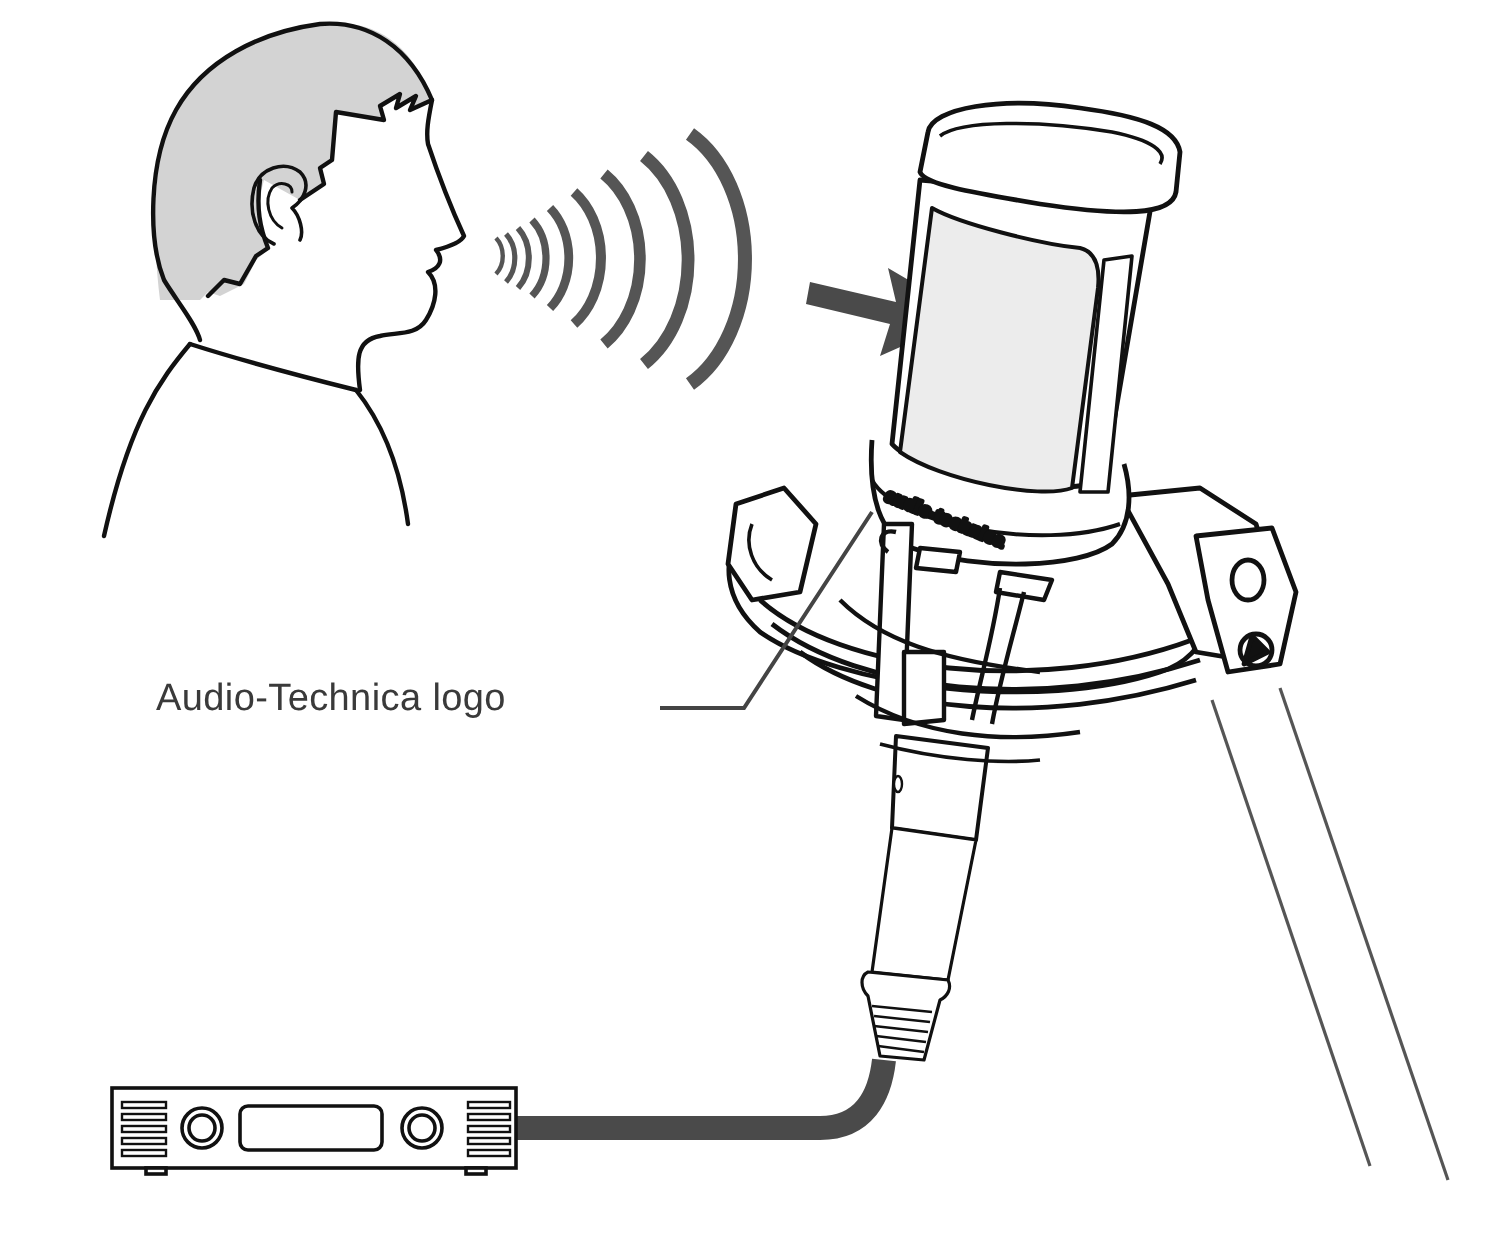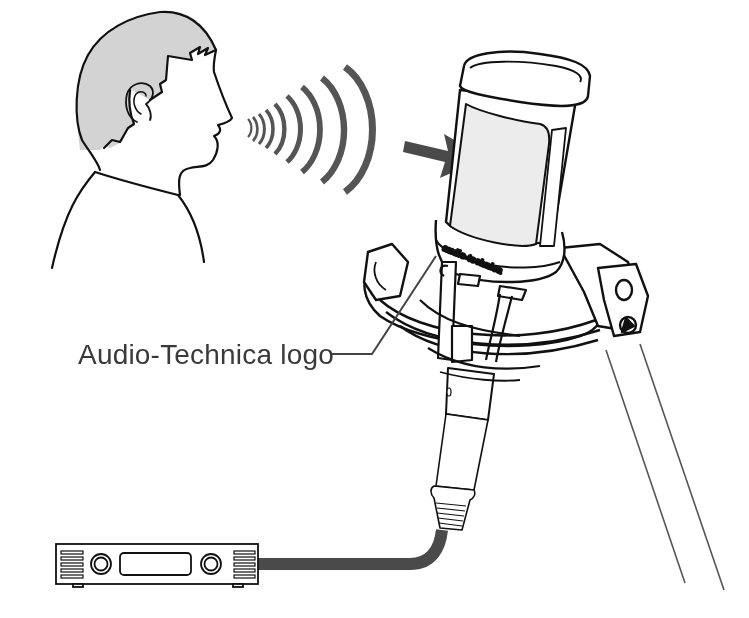--- a/index.html
+++ b/index.html
@@ -1,20 +1,20 @@
 <!DOCTYPE html>
 <html><head>
 <meta charset="utf-8">
 <style>
   html, body { margin:0; padding:0; background:#ffffff; }
   .canvas { position:relative; width:749px; height:618px; overflow:hidden; background:#ffffff; }
   svg { position:absolute; left:0; top:0; }
   .callout-label {
     position:absolute; left:78px; top:339px;
-    font-family:"Liberation Sans", sans-serif; font-size:28px; color:#3a3a3a;
+    font-family:"Liberation Sans", sans-serif; font-size:19px; color:#3a3a3a;
     letter-spacing:0.2px; white-space:nowrap;
   }
   .logo-text {
     font-family:"Liberation Sans", sans-serif; font-size:9px; font-weight:bold; fill:#222;
   }
 </style>
 </head>
 <body>
 
 <div class="canvas">

